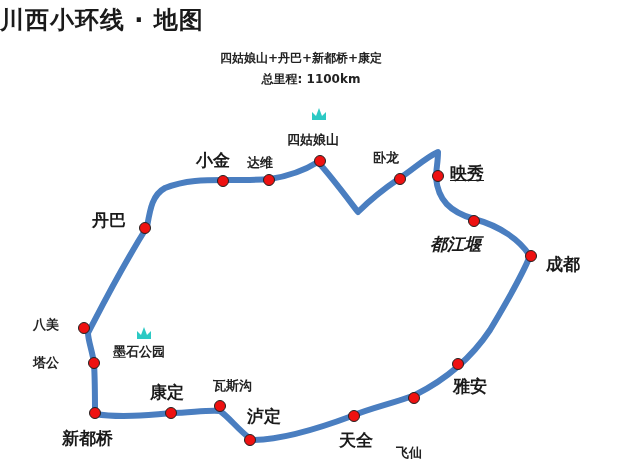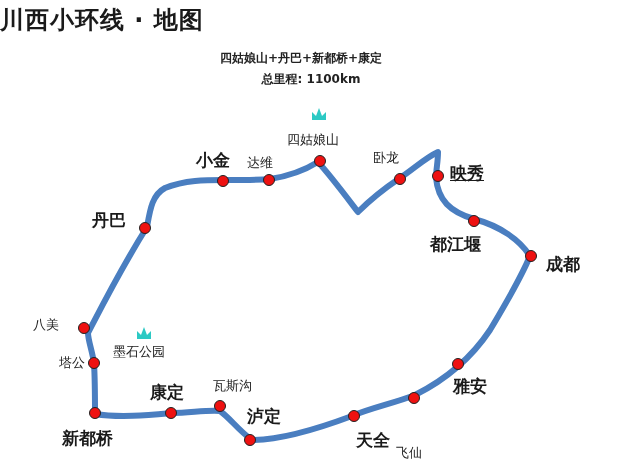--- a/index.html
+++ b/index.html
@@ -3,21 +3,21 @@
 <meta charset="utf-8">
 <style>
   html,body{margin:0;padding:0;background:#ffffff;}
   body{width:634px;height:459px;position:relative;overflow:hidden;font-family:"DejaVu Sans",sans-serif;}
   .title{position:absolute;left:0;top:4px;width:634px;font-size:24px;font-weight:bold;color:#1a1a1a;letter-spacing:1px;}
   .subtitle{position:absolute;left:0;top:50px;width:602px;text-align:center;font-size:12px;font-weight:bold;color:#222;}
   .distance{position:absolute;left:0;top:71px;width:622px;text-align:center;font-size:12px;font-weight:bold;color:#222;}
   svg.map{position:absolute;left:0;top:0;}
   .lbl{position:absolute;white-space:nowrap;color:#1a1a1a;line-height:1;}
   .lbl.major{font-size:17px;font-weight:bold;}
-  .lbl.minor{font-size:13px;font-weight:normal;color:#222;}
+  .lbl.minor{font-size:13px;font-weight:bold;color:#222;}
 </style>
 </head>
 <body>
 
 <div class="title">川西小环线 · 地图</div>
 <div class="subtitle">四姑娘山+丹巴+新都桥+康定</div>
 <div class="distance">总里程: 1100km</div>
 
 <svg class="map" width="634" height="459" viewBox="0 0 634 459">
 
@@ -58,26 +58,26 @@
     <circle cx="84" cy="328" r="5.5"></circle>
     <circle cx="145" cy="228" r="5.5"></circle>
   </g>
 </svg>
 
 <div class="lbl major" style="left:196px;top:152px;">小金</div>
 <div class="lbl minor" style="left:247px;top:156px;">达维</div>
 <div class="lbl minor" style="left:287px;top:133px;">四姑娘山</div>
 <div class="lbl minor" style="left:373px;top:151px;">卧龙</div>
 <div class="lbl major" style="left:450px;top:165px;text-decoration:underline;">映秀</div>
-<div class="lbl major" style="left:430px;top:236px;">都江堰</div>
+<div class="lbl major" style="left:430px;top:236px;font-style:italic;">都江堰</div>
 <div class="lbl major" style="left:546px;top:256px;">成都</div>
 <div class="lbl major" style="left:453px;top:378px;">雅安</div>
 <div class="lbl minor" style="left:396px;top:410px;margin-top:36px;">飞仙</div>
-<div class="lbl major" style="left:356px;top:432px;text-align:center;">天全</div>
+<div class="lbl major" style="left:339px;top:432px;text-align:center;">天全</div>
 <div class="lbl major" style="left:247px;top:408px;">泸定</div>
 <div class="lbl minor" style="left:205px;top:379px;margin-left:8px;">瓦斯沟</div>
 <div class="lbl major" style="left:150px;top:384px;">康定</div>
 <div class="lbl major" style="left:62px;top:430px;">新都桥</div>
-<div class="lbl minor" style="left:59px;top:356px;">塔公</div>
+<div class="lbl minor" style="left:33px;top:356px;">塔公</div>
 <div class="lbl minor" style="left:33px;top:318px;">八美</div>
 <div class="lbl major" style="left:92px;top:212px;">丹巴</div>
 
 <div class="lbl minor" style="left:113px;top:345px;">墨石公园</div>
 
 </body></html>

